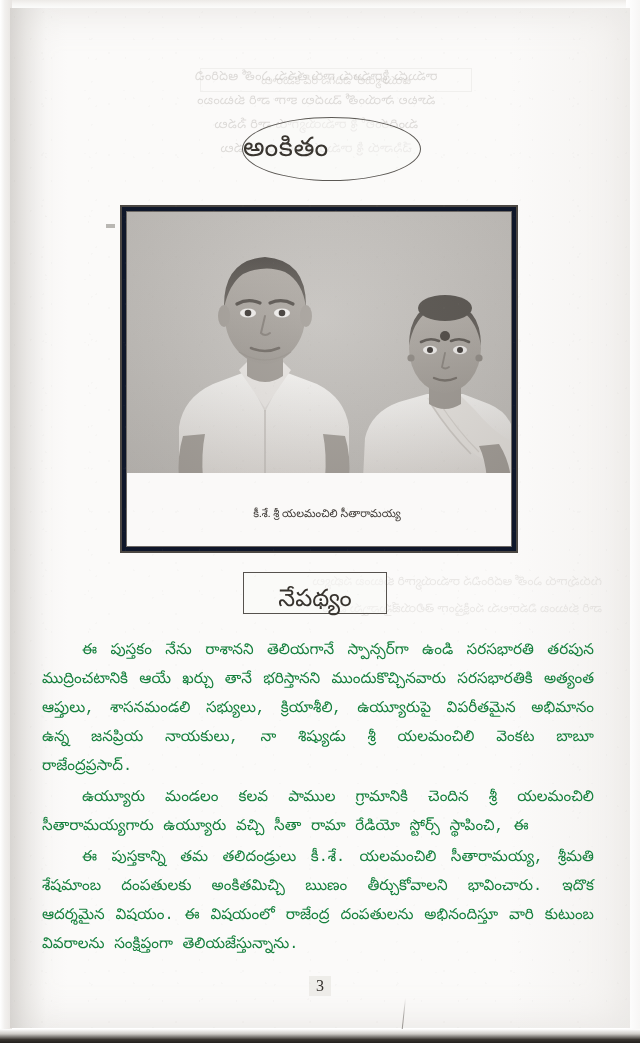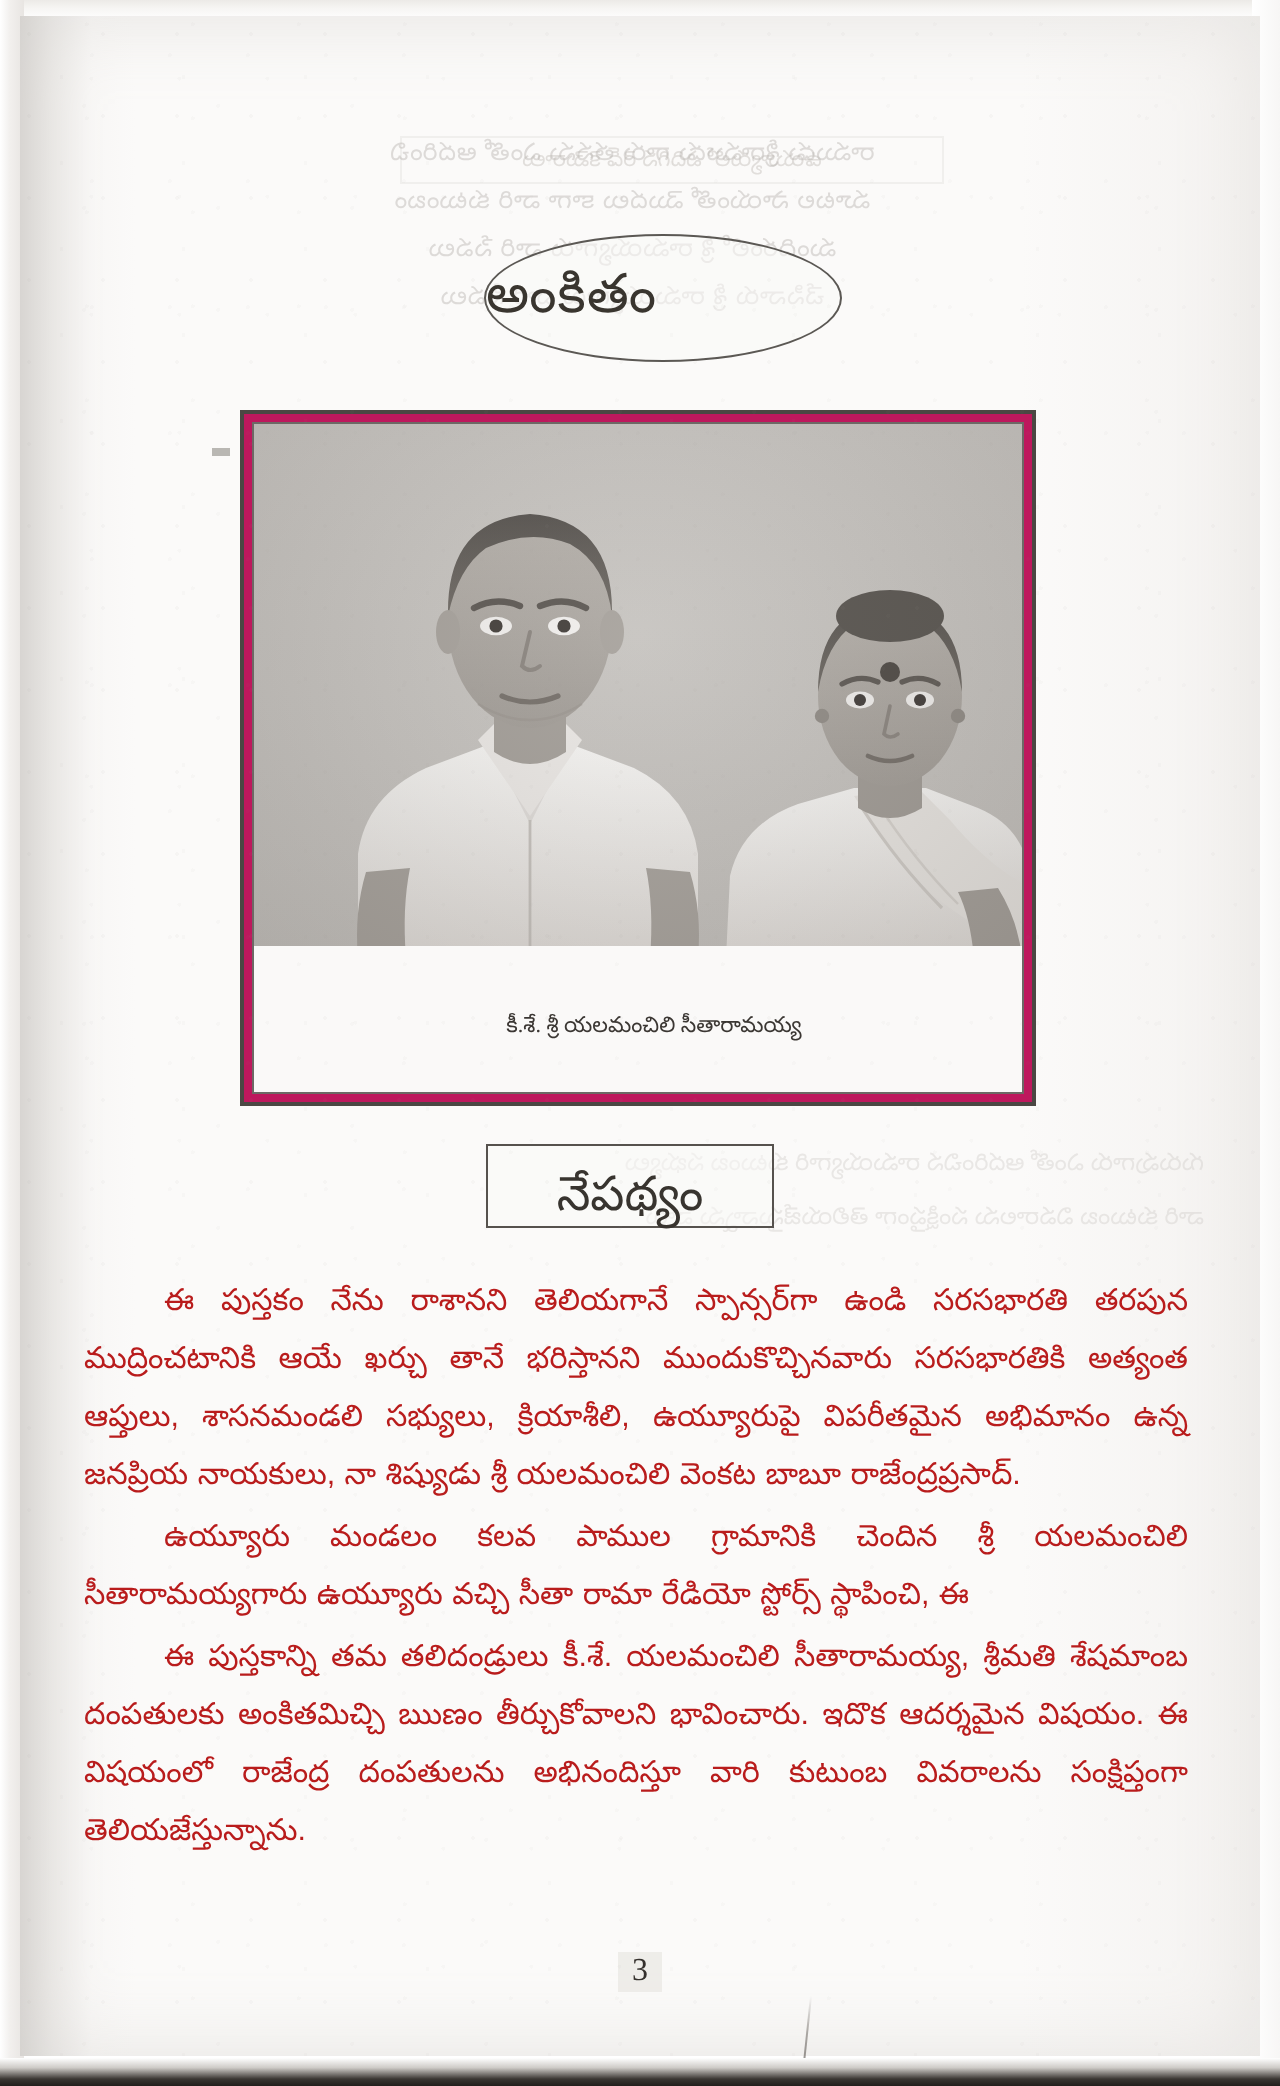--- a/index.html
+++ b/index.html
@@ -169,21 +169,21 @@
   }
 
   
   .photo-frame {
     position: absolute;
     left: 110px;
     top: 197px;
     width: 398px;
     height: 348px;
     border: 2px solid #4b4743;
-    background: #be185d;
+    background: #0f172a;
     padding: 4px;
     box-sizing: border-box;
   }
   .photo-inner {
     position: relative;
     width: 100%;
     height: 100%;
     border: 1px solid #6d6965;
     box-sizing: border-box;
     overflow: hidden;
@@ -256,24 +256,24 @@
 
   
   .body-text {
     position: absolute;
     left: 32px;
     top: 628px;
     width: 552px;
   }
   .body-text p {
     margin: 0 0 2px 0;
-    font-family: Liberation Sans, sans-serif;
+    font-family: Liberation Mono, monospace;
     font-size: 15.2px;
     line-height: 29px;
-    color: #b91c1c;
+    color: #15803d;
     text-align: justify;
     text-indent: 40px;
     text-justify: inter-word;
     word-spacing: 0.5px;
   }
   .body-text p:last-child { margin-bottom: 0; }
 
   
   .page-number {
     position: absolute;

